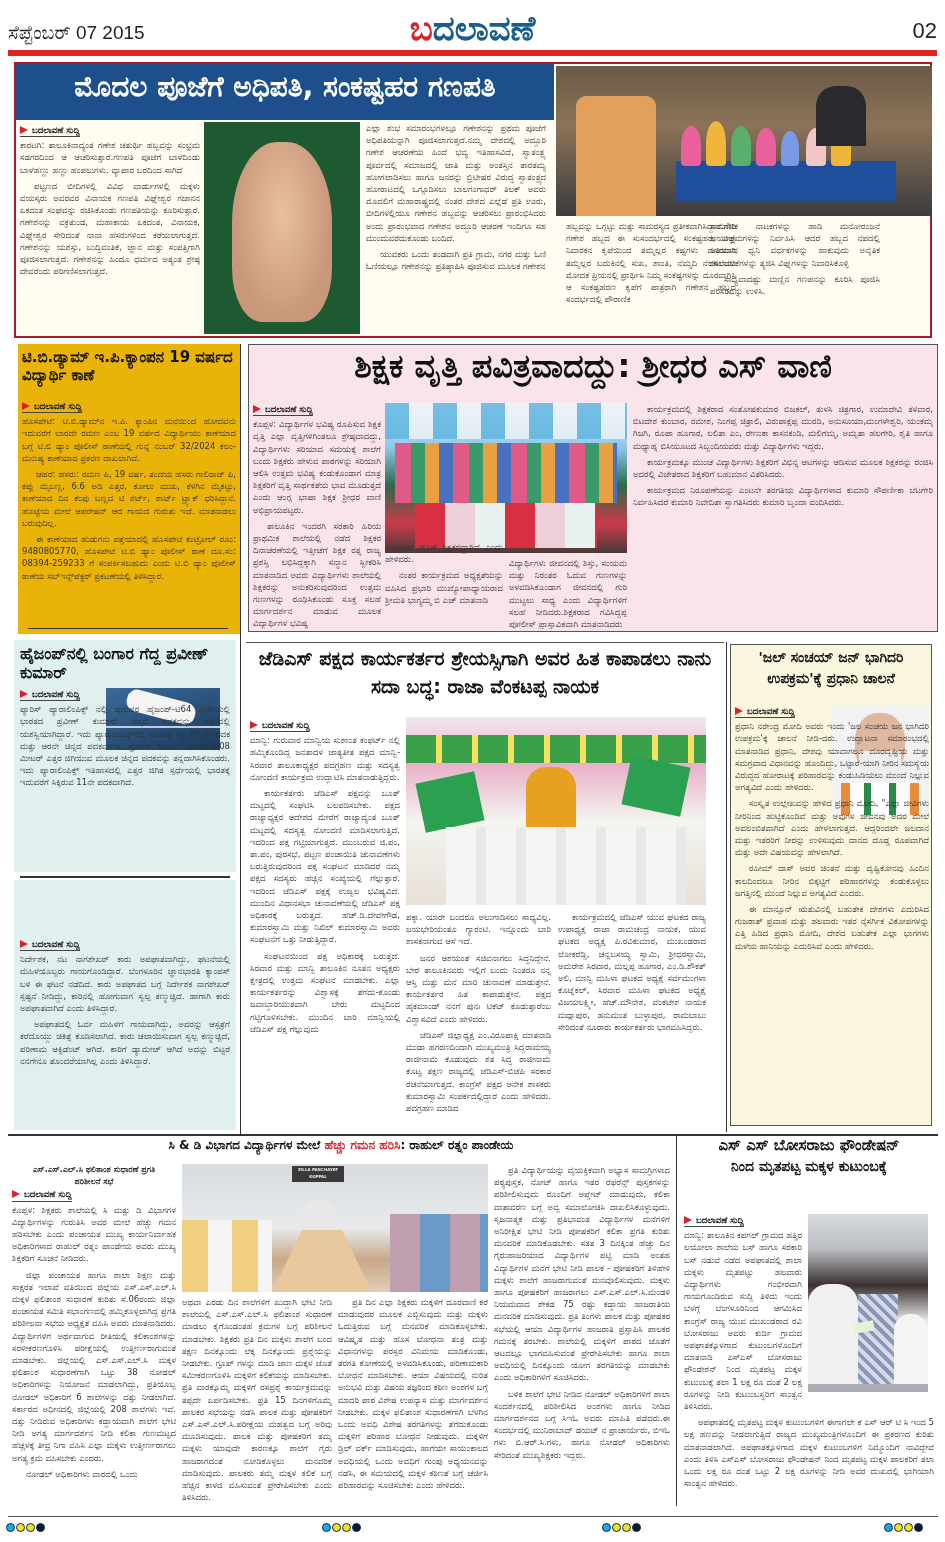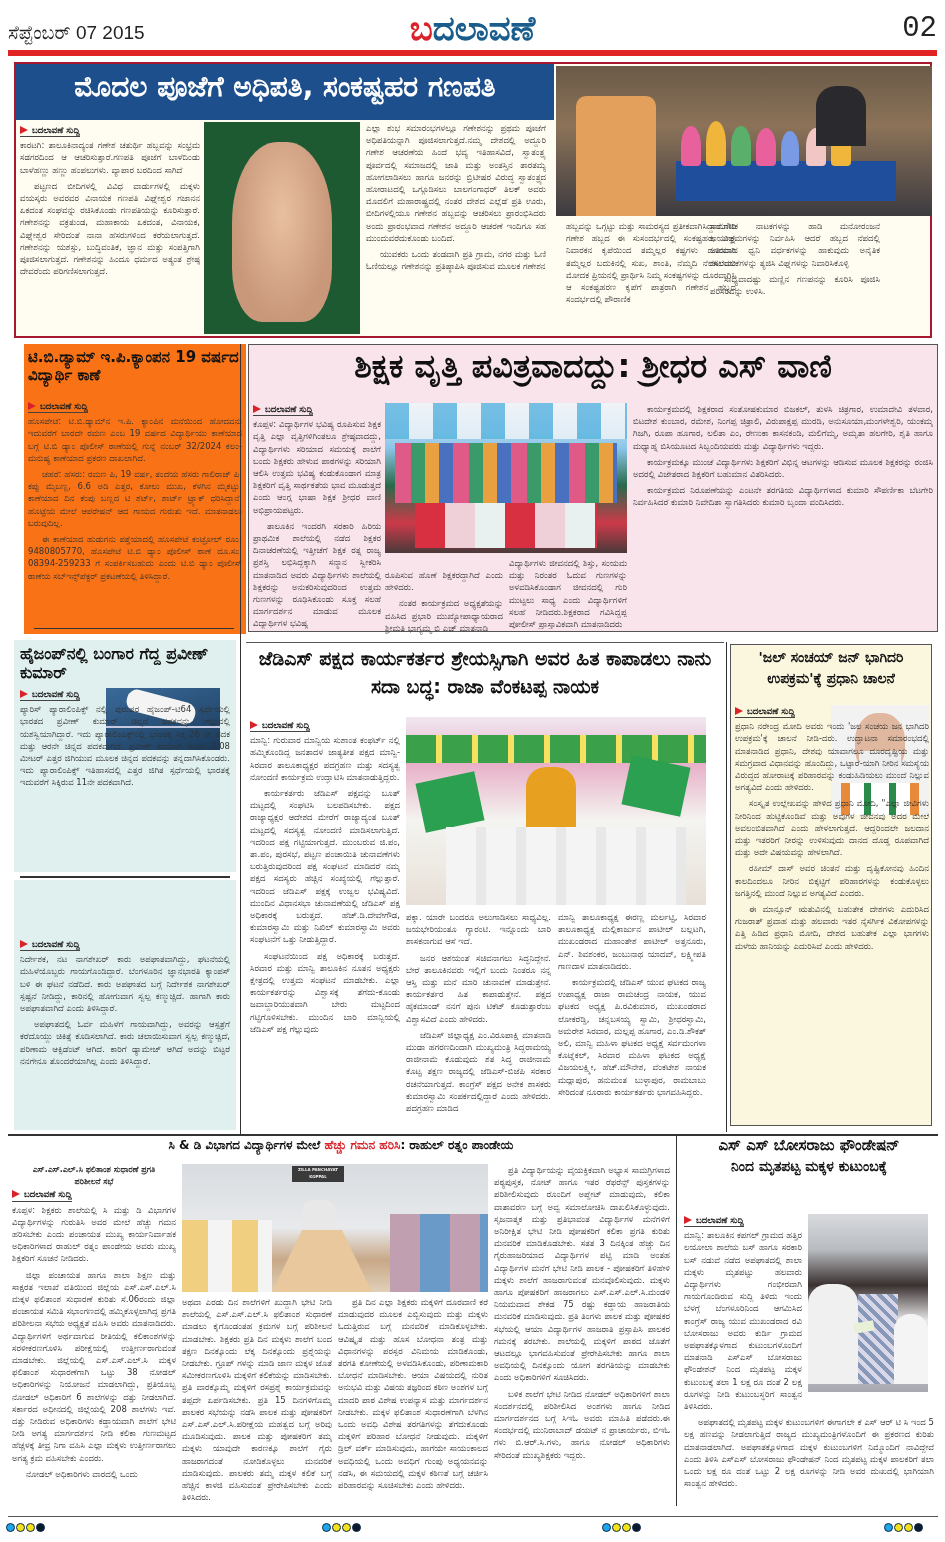--- a/index.html
+++ b/index.html
@@ -1,21 +1,21 @@
 <!DOCTYPE html>
 <html><head>
 <meta charset="utf-8">
 <style>
 *{box-sizing:border-box;margin:0;padding:0}
 body{width:945px;height:1542px;background:#fff;font-family:"DejaVu Sans",sans-serif;color:#222;position:relative;overflow:hidden}
 .abs{position:absolute}
 .mast-date{left:8px;top:22px;font-size:19px;font-family:"Liberation Sans",sans-serif}
 .mast-title{left:0;right:0;top:8px;text-align:center;font-size:34px;font-weight:bold;color:#1a5d8c;font-family:"DejaVu Sans",sans-serif}
 .mast-title .first{color:#d8232a}
-.mast-page{right:8px;top:12px;font-size:29px;font-family:Liberation Mono, monospace}
+.mast-page{right:8px;top:18px;font-size:22px;font-family:Liberation Sans, sans-serif}
 .mast-rule{left:8px;right:8px;top:50px;height:6px;background:#e02424}
 .box{position:absolute;border:1px solid #555}
 .col{position:absolute;font-size:8.5px;line-height:12.2px;color:#333;text-align:justify;overflow:hidden}
 .byline{font-size:8.5px;font-weight:bold;color:#222;border-bottom:1px solid #444;display:inline-block;padding-left:12px;position:relative;margin-bottom:2px}
 .byline:before{content:"";position:absolute;left:0;top:2px;border-left:8px solid #d8232a;border-top:4px solid transparent;border-bottom:4px solid transparent}
 .para{text-indent:14px;margin-bottom:4px}
 .para.first{text-indent:0}
 .head{position:absolute;font-weight:bold;color:#111;text-align:center;line-height:1.2}
 .img{position:absolute;overflow:hidden}
 .vline{position:absolute;width:1px;background:#333}
@@ -59,21 +59,21 @@
   </div>
   <div class="col" style="left:550px;top:156px;width:170px;height:116px">
     <div class="para first">ಹಬ್ಬವನ್ನು ಒಗ್ಗಟ್ಟು ಮತ್ತು ಸಾಮರಸ್ಯದ ಪ್ರತೀಕವಾಗಿಸಿದ್ದಾರೆ.ಗೌರಿ ಗಣೇಶ ಹಬ್ಬದ ಈ ಸುಸಂದರ್ಭದಲ್ಲಿ ಸಂಕಷ್ಟಹರ, ವಿಘ್ನ ನಿವಾರಕನ ಕೃಪೆಯಿಂದ ತಮ್ಮೆಲ್ಲರ ಕಷ್ಟಗಳು ದೂರವಾಗಿ ತಮ್ಮೆಲ್ಲರ ಬದುಕಿನಲ್ಲಿ ಸುಖ, ಶಾಂತಿ, ನೆಮ್ಮದಿ ನೆಲೆಸಲೆಂದು ಮೋದಕ ಪ್ರಿಯನಲ್ಲಿ ಪ್ರಾರ್ಥಿಸಿ ನಿಮ್ಮ ಸಂಕಷ್ಟಗಳನ್ನು ದೂರವಾಗಿಸಿ ಆ ಸಂಕಷ್ಟಹರಣ ಕೃಪೆಗೆ ಪಾತ್ರರಾಗಿ ಗಣೇಶನ ಹಬ್ಬದ ಸಂದರ್ಭದಲ್ಲಿ ಪೌರಾಣಿಕ</div>
   </div>
   <div class="col" style="left:694px;top:156px;width:170px;height:116px">
     <div class="para first">ಸಾಮಾಜಿಕ ನಾಟಕಗಳನ್ನು ಹಾಡಿ ಮನೋರಂಜನೆ ಕಾರ್ಯಕ್ರಮಗಳನ್ನು ನಿರ್ವಹಿಸಿ ಆದರೆ ಹಬ್ಬದ ನೆಪದಲ್ಲಿ ಅತಿಯಾದ ಧ್ವನಿ ವರ್ಧಕಗಳನ್ನು ಹಾಕುವುದು ಅನೈತಿಕ ಚಟುವಟಿಕೆಗಳನ್ನು ತ್ಯಜಿಸಿ ವಿಘ್ನಗಳನ್ನು ನಿವಾರಿಸಿಕೊಳ್ಳಿ</div>
     <div class="para">ಸಾಧ್ಯವಾದಷ್ಟು ಮಣ್ಣಿನ ಗಣಪನನ್ನು ಕೂರಿಸಿ ಪೂಜಿಸಿ ಪರಿಸರವನ್ನು ಉಳಿಸಿ.</div>
   </div>
 </div>
 
-<div class="box" style="left:24px;top:344px;width:222px;height:290px;border:none;background:#f97316">
+<div class="box" style="left:18px;top:344px;width:222px;height:290px;border:none;background:#eab308">
   <div class="head" style="left:4px;top:4px;width:214px;font-size:15px;text-align:left">ಟಿ.ಬಿ.ಡ್ಯಾಮ್ ಇ.ಪಿ.ಕ್ಯಾಂಪನ 19 ವರ್ಷದ ವಿದ್ಯಾರ್ಥಿ ಕಾಣೆ</div>
   <div class="col" style="left:4px;top:56px;width:214px;height:220px">
     <div class="byline">ಬದಲಾವಣೆ ಸುದ್ದಿ</div>
     <div class="para first">ಹೊಸಪೇಟೆ: ಟಿ.ಬಿ.ಡ್ಯಾಮ್‌ನ ಇ.ಪಿ. ಕ್ಯಾಂಪಿನ ಮನೆಯಿಂದ ಹೋದವನು ಇದುವರೆಗೆ ಬಾರದೇ ರಮಣ ಎಂಬ 19 ವರ್ಷದ ವಿದ್ಯಾರ್ಥಿಯು ಕಾಣೆಯಾದ ಬಗ್ಗೆ ಟಿ.ಬಿ ಡ್ಯಾಂ ಪೊಲೀಸ್ ಠಾಣೆಯಲ್ಲಿ ಗುನ್ನೆ ನಂಬರ್ 32/2024 ಕಲಂ-ಮನುಷ್ಯ ಕಾಣೆಯಾದ ಪ್ರಕರಣ ದಾಖಲಾಗಿದೆ.</div>
     <div class="para">ಚಹರೆ: ಹೆಸರು: ರಮಣ ಪಿ, 19 ವರ್ಷ, ತಂದೆಯ ಹೆಸರು ಗಾಲಿರಾಜ್ ಪಿ, ಕಪ್ಪು ಮೈಬಣ್ಣ, 6.6 ಅಡಿ ಎತ್ತರ, ಕೋಲು ಮುಖ, ಕೆಳಗಿನ ಮೈಕಟ್ಟು, ಕಾಣೆಯಾದ ದಿನ ಕೆಂಪು ಬಣ್ಣದ ಟಿ ಶರ್ಟ್, ಶಾರ್ಟ್ ಟ್ರ್ಯಾಕ್ ಧರಿಸಿದ್ದಾನೆ. ಹೊಟ್ಟೆಯ ಮೇಲೆ ಆಪರೇಷನ್ ಆದ ಗಾಯದ ಗುರುತು ಇದೆ. ಮಾತನಾಡಲು ಬರುವುದಿಲ್ಲ.</div>
     <div class="para">ಈ ಕಾಣೆಯಾದ ಹುಡುಗನು ಪತ್ತೆಯಾದಲ್ಲಿ ಹೊಸಪೇಟೆ ಕಂಟ್ರೋಲ್ ರೂಂ: 9480805770, ಹೊಸಪೇಟೆ ಟಿ.ಬಿ ಡ್ಯಾಂ ಪೊಲೀಸ್ ಠಾಣೆ ದೂ.ಸಂ: 08394-259233 ಗೆ ಸಂಪರ್ಕಿಸಬಹುದು ಎಂದು ಟಿ.ಬಿ ಡ್ಯಾಂ ಪೊಲೀಸ್ ಠಾಣೆಯ ಸಬ್‌ಇನ್ಸ್‌ಪೆಕ್ಟರ್ ಪ್ರಕಟಣೆಯಲ್ಲಿ ತಿಳಿಸಿದ್ದಾರೆ.</div>
   </div>
   <div class="hline" style="left:10px;top:284px;width:200px"></div>
 </div>
 <div class="vline" style="left:240px;top:344px;height:790px"></div>
@@ -83,21 +83,21 @@
   <div class="img" style="left:136px;top:58px;width:242px;height:150px;background:linear-gradient(180deg,#e8eef4 0%,#8bc6e8 30%,#2a6a4a 55%,#cc3a4a 80%,#4a3a3a 100%)">
     <div style="position:absolute;left:0;right:0;top:0;height:36px;background:repeating-linear-gradient(90deg,#5ab4e0 0 24px,#f0f4f8 24px 48px);opacity:.8"></div>
     <div style="position:absolute;left:10px;top:40px;width:222px;height:60px;background:repeating-linear-gradient(90deg,#e05a88 0 16px,#3a9a6a 16px 30px,#e8a040 30px 44px,#4a70c0 44px 58px)"></div>
     <div style="position:absolute;left:30px;top:100px;width:182px;height:45px;background:repeating-linear-gradient(90deg,#d83040 0 30px,#f0d0d8 30px 60px,#e8f0f0 60px 90px)"></div>
   </div>
   <div class="col" style="left:4px;top:58px;width:128px;height:226px">
     <div class="byline">ಬದಲಾವಣೆ ಸುದ್ದಿ</div>
     <div class="para first">ಕೊಪ್ಪಳ: ವಿದ್ಯಾರ್ಥಿಗಳ ಭವಿಷ್ಯ ರೂಪಿಸುವ ಶಿಕ್ಷಕ ವೃತ್ತಿ ಎಲ್ಲಾ ವೃತ್ತಿಗಳಿಗಿಂತಲೂ ಶ್ರೇಷ್ಠವಾದದ್ದು, ವಿದ್ಯಾರ್ಥಿಗಳು ಸರಿಯಾದ ಸಮಯಕ್ಕೆ ಶಾಲೆಗೆ ಬಂದು ಶಿಕ್ಷಕರು ಹೇಳುವ ಪಾಠಗಳನ್ನು ಸರಿಯಾಗಿ ಆಲಿಸಿ ಉತ್ತಮ ಭವಿಷ್ಯ ಕಂಡುಕೊಂಡಾಗ ಮಾತ್ರ ಶಿಕ್ಷಕರಿಗೆ ವೃತ್ತಿ ಸಾರ್ಥಕತೆಯ ಭಾವ ಮೂಡುತ್ತದೆ ಎಂದು ಆಂಗ್ಲ ಭಾಷಾ ಶಿಕ್ಷಕ ಶ್ರೀಧರ ವಾಣಿ ಅಭಿಪ್ರಾಯಪಟ್ಟರು.</div>
     <div class="para">ತಾಲೂಕಿನ ಇಂದರಗಿ ಸರಕಾರಿ ಹಿರಿಯ ಪ್ರಾಥಮಿಕ ಶಾಲೆಯಲ್ಲಿ ನಡೆದ ಶಿಕ್ಷಕರ ದಿನಾಚರಣೆಯಲ್ಲಿ ಇತ್ತೀಚೆಗೆ ಶಿಕ್ಷಕ ರತ್ನ ರಾಜ್ಯ ಪ್ರಶಸ್ತಿ ಲಭಿಸಿದ್ದಕ್ಕಾಗಿ ಸನ್ಮಾನ ಸ್ವೀಕರಿಸಿ ಮಾತನಾಡಿದ ಅವರು ವಿದ್ಯಾರ್ಥಿಗಳು ಶಾಲೆಯಲ್ಲಿ ಶಿಕ್ಷಕರನ್ನು ಅನುಕರಿಸುವುದರಿಂದ ಉತ್ತಮ ಗುಣಗಳನ್ನು ರೂಢಿಸಿಕೊಂಡು ಸೂಕ್ತ ಸಲಹೆ ಮಾರ್ಗದರ್ಶನ ಮಾಡುವ ಮೂಲಕ ವಿದ್ಯಾರ್ಥಿಗಳ ಭವಿಷ್ಯ</div>
   </div>
-  <div class="col" style="left:136px;top:224px;width:118px;height:72px">
+  <div class="col" style="left:136px;top:196px;width:118px;height:72px">
     <div class="para first">ರೂಪಿಸುವ ಹೊಣೆ ಶಿಕ್ಷಕರದ್ದಾಗಿದೆ ಎಂದು ಹೇಳಿದರು.</div>
     <div class="para">ನಂತರ ಕಾರ್ಯಕ್ರಮದ ಅಧ್ಯಕ್ಷತೆಯನ್ನು ವಹಿಸಿದ ಪ್ರಭಾರಿ ಮುಖ್ಯೋಪಾಧ್ಯಾಯರಾದ ಶ್ರೀಮತಿ ಭಾಗ್ಯಮ್ಮ ಬಿ ಎಚ್ ಮಾತನಾಡಿ</div>
   </div>
   <div class="col" style="left:260px;top:212px;width:118px;height:72px">
     <div class="para first">ವಿದ್ಯಾರ್ಥಿಗಳು ಜೀವನದಲ್ಲಿ ಶಿಸ್ತು, ಸಂಯಮ ಮತ್ತು ನಿರಂತರ ಓದುವ ಗುಣಗಳನ್ನು ಅಳವಡಿಸಿಕೊಂಡಾಗ ಜೀವನದಲ್ಲಿ ಗುರಿ ಮುಟ್ಟಲು ಸಾಧ್ಯ ಎಂದು ವಿದ್ಯಾರ್ಥಿಗಳಿಗೆ ಸಲಹೆ ನೀಡಿದರು.ಶಿಕ್ಷಕರಾದ ಗವಿಸಿದ್ದಪ್ಪ ಪೋಲೀಸ್ ಪ್ರಾಸ್ತಾವಿಕವಾಗಿ ಮಾತನಾಡಿದರು</div>
   </div>
   <div class="col" style="left:384px;top:58px;width:300px;height:226px">
     <div class="para">ಕಾರ್ಯಕ್ರಮದಲ್ಲಿ ಶಿಕ್ಷಕರಾದ ಸಂತೋಷಕುಮಾರ ಬಿಜಕಲ್, ತುಳಸಿ ಚಿತ್ರಗಾರ, ಉಮಾದೇವಿ ತಳವಾರ, ಬಿಟದೇಶ ಕುಂಬಾರ, ರಮೇಶ, ನಿಂಗಪ್ಪ ಚಿತ್ರಾಲಿ, ವಿರುಪಾಕ್ಷಪ್ಪ ಮುರಡಿ, ಅನುಸೂಯಾ,ಮಂಗಳೇಶ್ವರಿ, ಯಂಕಮ್ಮ ಗಿಜಗಿ, ರೂಪಾ ಹೂಗಾರ, ಲಲಿತಾ ಎಂ, ರೇಣುಕಾ ಕಾಸನಕಂಡಿ, ಮಲಿಗೆಮ್ಮ, ಅಮೃತಾ ಹಲಗೇರಿ, ಶೃತಿ ಹಾಗೂ ಮಧ್ಯಾಹ್ನ ಬಿಸಿಯೂಟದ ಸಿಬ್ಬಂದಿಯವರು ಮತ್ತು ವಿದ್ಯಾರ್ಥಿಗಳು ಇದ್ದರು.</div>
     <div class="para">ಕಾರ್ಯಕ್ರಮಕ್ಕೂ ಮುಂಚೆ ವಿದ್ಯಾರ್ಥಿಗಳು ಶಿಕ್ಷಕರಿಗೆ ವಿಭಿನ್ನ ಆಟಗಳನ್ನು ಆಡಿಸುವ ಮೂಲಕ ಶಿಕ್ಷಕರನ್ನು ರಂಜಿಸಿ ಅದರಲ್ಲಿ ವಿಜೇತರಾದ ಶಿಕ್ಷಕರಿಗೆ ಬಹುಮಾನ ವಿತರಿಸಿದರು.</div>
     <div class="para">ಕಾರ್ಯಕ್ರಮದ ನಿರೂಪಣೆಯನ್ನು ಎಂಟನೇ ತರಗತಿಯ ವಿದ್ಯಾರ್ಥಿಗಳಾದ ಕುಮಾರಿ ಸೌಪರ್ಣಿಕಾ ಬೆಟಗೇರಿ ನಿರ್ವಹಿಸಿದರೆ ಕುಮಾರಿ ನಿವೇದಿತಾ ಸ್ವಾಗತಿಸಿದರು ಕುಮಾರಿ ಬೃಂದಾ ವಂದಿಸಿದರು.</div>
@@ -139,21 +139,20 @@
     <div class="para first">ಮಾನ್ವಿ: ಗುರುವಾರ ಮಾನ್ವಿಯ ಸುಶಾಂತ ಕಂಫರ್ಟ್ ನಲ್ಲಿ ಹಮ್ಮಿಕೊಂಡಿದ್ದ ಜನತಾದಳ ಜಾತ್ಯತೀತ ಪಕ್ಷದ ಮಾನ್ವಿ-ಸಿರವಾರ ತಾಲೂಕಾಧ್ಯಕ್ಷರ ಪದಗ್ರಹಣ ಮತ್ತು ಸದಸ್ಯತ್ವ ನೋಂದಣಿ ಕಾರ್ಯಕ್ರಮ ಉದ್ಘಾಟಿಸಿ ಮಾತನಾಡುತ್ತಿದ್ದರು.</div>
     <div class="para">ಕಾರ್ಯಕರ್ತರು ಜೆಡಿಎಸ್ ಪಕ್ಷವನ್ನು ಬೂತ್ ಮಟ್ಟದಲ್ಲಿ ಸಂಘಟಿಸಿ ಬಲಪಡಿಸಬೇಕು. ಪಕ್ಷದ ರಾಜ್ಯಾಧ್ಯಕ್ಷರ ಆದೇಶದ ಮೇರೆಗೆ ರಾಜ್ಯಾದ್ಯಂತ ಬೂತ್ ಮಟ್ಟದಲ್ಲಿ ಸದಸ್ಯತ್ವ ನೋಂದಣಿ ಮಾಡಿಸಲಾಗುತ್ತಿದೆ. ಇದರಿಂದ ಪಕ್ಷ ಗಟ್ಟಿಯಾಗುತ್ತದೆ. ಮುಂಬರುವ ಜಿ.ಪಂ, ತಾ.ಪಂ, ಪುರಸಭೆ, ಪಟ್ಟಣ ಪಂಚಾಯಿತಿ ಚುನಾವಣೆಗಳು ಬರುತ್ತಿರುವುದರಿಂದ ಪಕ್ಷ ಸಂಘಟನೆ ಮಾಡಿದರೆ ನಮ್ಮ ಪಕ್ಷದ ಸದಸ್ಯರು ಹೆಚ್ಚಿನ ಸಂಖ್ಯೆಯಲ್ಲಿ ಗೆಲ್ಲುತ್ತಾರೆ. ಇದರಿಂದ ಜೆಡಿಎಸ್ ಪಕ್ಷಕ್ಕೆ ಉಜ್ವಲ ಭವಿಷ್ಯವಿದೆ. ಮುಂದಿನ ವಿಧಾನಸಭಾ ಚುನಾವಣೆಯಲ್ಲಿ ಜೆಡಿಎಸ್ ಪಕ್ಷ ಅಧಿಕಾರಕ್ಕೆ ಬರುತ್ತದೆ. ಹೆಚ್.ಡಿ.ದೇವೇಗೌಡ, ಕುಮಾರಸ್ವಾಮಿ ಮತ್ತು ನಿಖಿಲ್ ಕುಮಾರಸ್ವಾಮಿ ಅವರು ಸಂಘಟನೆಗೆ ಒತ್ತು ನೀಡುತ್ತಿದ್ದಾರೆ.</div>
     <div class="para">ಸಂಘಟನೆಯಿಂದ ಪಕ್ಷ ಅಧಿಕಾರಕ್ಕೆ ಬರುತ್ತದೆ. ಸಿರವಾರ ಮತ್ತು ಮಾನ್ವಿ ತಾಲೂಕಿನ ನೂತನ ಅಧ್ಯಕ್ಷರು ಕ್ಷೇತ್ರದಲ್ಲಿ ಉತ್ತಮ ಸಂಘಟನೆ ಮಾಡಬೇಕು. ಎಲ್ಲಾ ಕಾರ್ಯಕರ್ತರನ್ನು ವಿಶ್ವಾಸಕ್ಕೆ ತೆಗೆದು-ಕೊಂಡು ಜವಾಬ್ದಾರಿಯುತವಾಗಿ ಬೇರು ಮಟ್ಟದಿಂದ ಗಟ್ಟಿಗೊಳಿಸಬೇಕು. ಮುಂದಿನ ಬಾರಿ ಮಾನ್ವಿಯಲ್ಲಿ ಜೆಡಿಎಸ್ ಪಕ್ಷ ಗೆಲ್ಲುವುದು</div>
   </div>
   <div class="col" style="left:160px;top:268px;width:145px;height:220px">
     <div class="para first">ಪಕ್ಕಾ. ಯಾರೇ ಬಂದರೂ ಅಲುಗಾಡಿಸಲು ಸಾಧ್ಯವಿಲ್ಲ. ಜಯಭೇರಿಯಂತೂ ಗ್ಯಾರಂಟಿ. ಇನ್ನೊಂದು ಬಾರಿ ಶಾಸಕನಾಗುವ ಆಸೆ ಇದೆ.</div>
     <div class="para">ಜನರ ಆಶಯಂತೆ ಸಚಿವನಾಗಲು ಸಿದ್ಧನಿದ್ದೇನೆ. ಬೇರೆ ತಾಲೂಕಿನವರು ಇಲ್ಲಿಗೆ ಬಂದು ನಿಂತರೂ ನನ್ನ ಆಸ್ತಿ ಮತ್ತು ಮನೆ ಮಾರಿ ಚುನಾವಣೆ ಮಾಡುತ್ತೇನೆ. ಕಾರ್ಯಕರ್ತರ ಹಿತ ಕಾಪಾಡುತ್ತೇನೆ. ಪಕ್ಷದ ಹೈಕಮಾಂಡ್ ನನಗೆ ಪುನಃ ಟಿಕೆಟ್ ಕೊಡುತ್ತಾರೆಂಬ ವಿಶ್ವಾಸವಿದೆ ಎಂದು ಹೇಳಿದರು.</div>
     <div class="para">ಜೆಡಿಎಸ್ ಜಿಲ್ಲಾಧ್ಯಕ್ಷ ಎಂ.ವಿರೂಪಾಕ್ಷಿ ಮಾತನಾಡಿ ಮುಡಾ ಹಗರಣದಿಂದಾಗಿ ಮುಖ್ಯಮಂತ್ರಿ ಸಿದ್ದರಾಮಯ್ಯ ರಾಜೀನಾಮೆ ಕೊಡುವುದು ಶತ ಸಿದ್ಧ ರಾಜೀನಾಮೆ ಕೊಟ್ಟ ತಕ್ಷಣ ರಾಜ್ಯದಲ್ಲಿ ಜೆಡಿಎಸ್-ಬಿಜೆಪಿ ಸರಕಾರ ರಚನೆಯಾಗುತ್ತದೆ. ಕಾಂಗ್ರೆಸ್ ಪಕ್ಷದ ಅನೇಕ ಶಾಸಕರು ಕುಮಾರಸ್ವಾಮಿ ಸಂಪರ್ಕದಲ್ಲಿದ್ದಾರೆ ಎಂದು ಹೇಳಿದರು. ಪದಗ್ರಹಣ ಮಾಡಿದ</div>
   </div>
   <div class="col" style="left:312px;top:268px;width:148px;height:220px">
-    <div class="para first">ಮಾನ್ವಿ ತಾಲೂಕಾಧ್ಯಕ್ಷ ಈರಣ್ಣ ಮರ್ಲಟ್ಟಿ, ಸಿರವಾರ ತಾಲೂಕಾಧ್ಯಕ್ಷ ಮಲ್ಲಿಕಾರ್ಜುನ ಪಾಟೀಲ್ ಬಲ್ಲಟಗಿ, ಮುಖಂಡರಾದ ಮಹಾಂತೇಶ ಪಾಟೀಲ್ ಅತ್ತನೂರು, ಎನ್. ಶಿವಶಂಕರ, ಜಂಬುನಾಥ ಯಾದವ್, ಲಕ್ಷ್ಮೀಪತಿ ಗಾಣದಾಳ ಮಾತನಾಡಿದರು.</div>
     <div class="para">ಕಾರ್ಯಕ್ರಮದಲ್ಲಿ ಜೆಡಿಎಸ್ ಯುವ ಘಟಕದ ರಾಜ್ಯ ಉಪಾಧ್ಯಕ್ಷ ರಾಜಾ ರಾಮಚಂದ್ರ ನಾಯಕ, ಯುವ ಘಟಕದ ಅಧ್ಯಕ್ಷ ಪಿ.ರವಿಕುಮಾರ, ಮುಖಂಡರಾದ ಲೋಕರೆಡ್ಡಿ, ಚನ್ನಬಸಯ್ಯ ಸ್ವಾಮಿ, ಶ್ರೀಧರಸ್ವಾಮಿ, ಅಮರೇಶ ಸಿರವಾರ, ಮಲ್ಲಪ್ಪ ಹೂಗಾರ, ಎಂ.ಡಿ.ಶೌಕತ್ ಅಲಿ, ಮಾನ್ವಿ ಮಹಿಳಾ ಘಟಕದ ಅಧ್ಯಕ್ಷೆ ಸರ್ವಮಂಗಳಾ ಕೊಟ್ನೆಕಲ್, ಸಿರವಾರ ಮಹಿಳಾ ಘಟಕದ ಅಧ್ಯಕ್ಷೆ ವಿಜಯಲಕ್ಷ್ಮೀ, ಹೆಚ್.ಮೌನೇಶ, ವೆಂಕಟೇಶ ನಾಯಕ ಮದ್ಲಾಪುರ, ಹನುಮಂತ ಬುಳ್ಳಾಪುರ, ರಾಮಬಾಬು ಸೇರಿದಂತೆ ನೂರಾರು ಕಾರ್ಯಕರ್ತರು ಭಾಗವಹಿಸಿದ್ದರು.</div>
   </div>
 </div>
 <div class="vline" style="left:726px;top:642px;height:490px"></div>
 
 <div class="box" style="left:730px;top:644px;width:202px;height:482px;background:#fbf7df">
   <div class="head" style="left:2px;top:2px;width:196px;font-size:14px;line-height:1.5">'ಜಲ್ ಸಂಚಯ್ ಜನ್ ಭಾಗಿದರಿ ಉಪಕ್ರಮ'ಕ್ಕೆ ಪ್ರಧಾನಿ ಚಾಲನೆ</div>
   <div class="img" style="left:100px;top:60px;width:98px;height:110px;background:#f2f2f2">
     <div style="position:absolute;left:24px;top:8px;width:50px;height:60px;background:#e0b8a0;border-radius:45% 45% 40% 40%"></div>
     <div style="position:absolute;left:28px;top:46px;width:42px;height:30px;background:#eeeeee;border-radius:0 0 50% 50%"></div>

